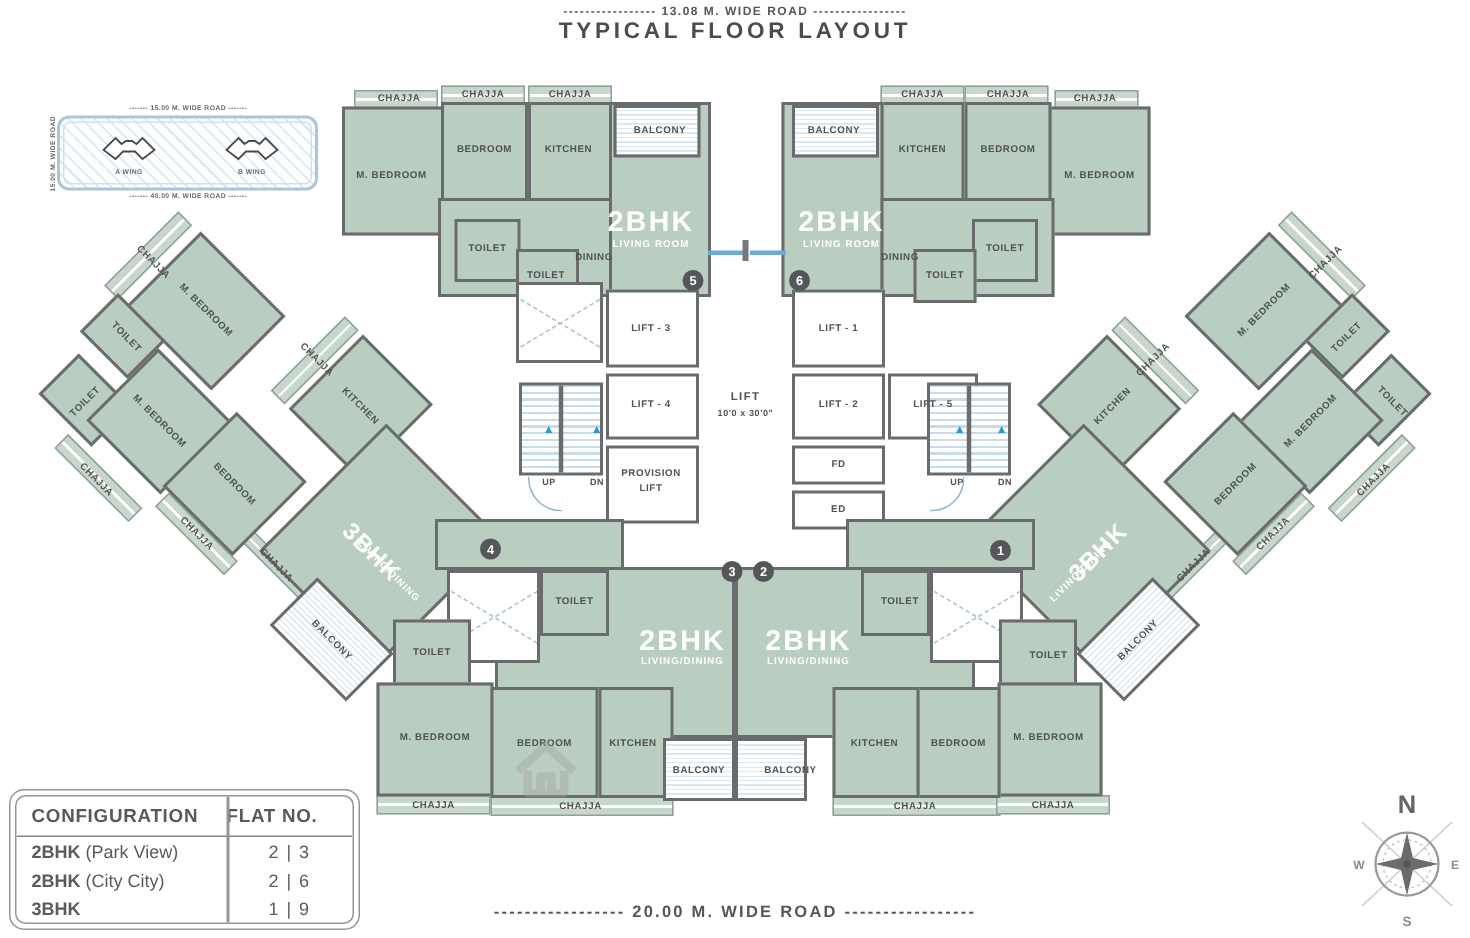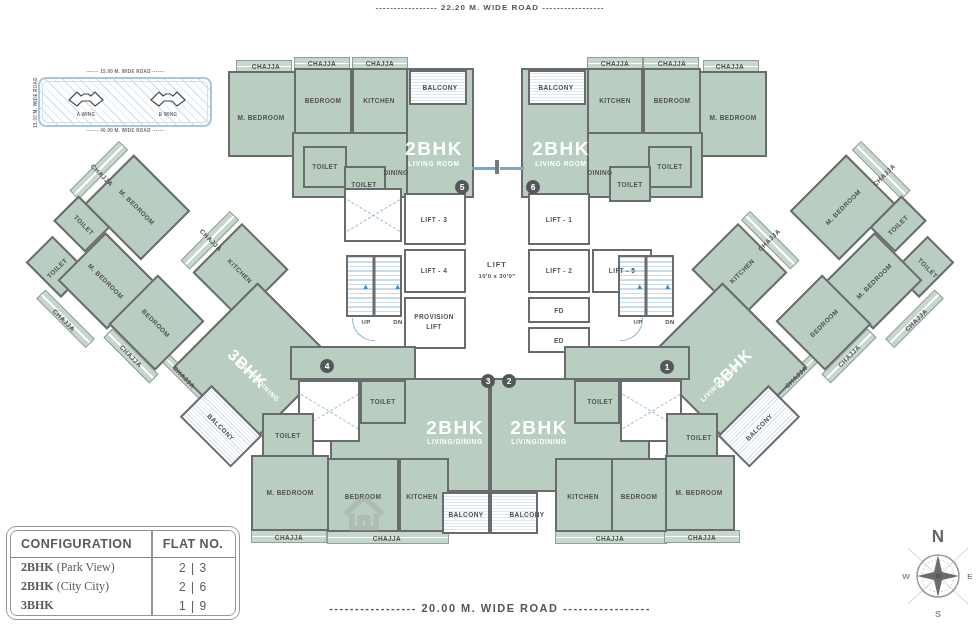--- a/index.html
+++ b/index.html
@@ -53,36 +53,37 @@
   .insetlbl{position:absolute;font-size:4.5px;font-weight:bold;color:#6a6b6d;letter-spacing:.3px;white-space:nowrap;}
   .wingicon{position:absolute;z-index:2;}
   
   #cfg{position:absolute;left:6px;top:526px;width:234px;height:94px;border:1.5px solid #949597;border-radius:10px;
        padding:3px;box-sizing:border-box;background:#fff;z-index:9;}
   #cfgInner{border:1px solid #949597;border-radius:7px;height:100%;box-sizing:border-box;position:relative;overflow:hidden;}
   #cfgInner .vdiv{position:absolute;left:140px;top:0;bottom:0;width:1.5px;background:#949597;}
   .cfgHead{display:flex;height:26px;align-items:center;border-bottom:1.5px solid #848587;
            font-size:12.5px;font-weight:bold;color:#58595b;letter-spacing:.5px;}
   .cfgHead .c1{width:140px;padding-left:10px;box-sizing:border-box;}
-  .cfgHead .c2{flex:1;text-align:center;}
+  .cfgHead .c2{flex:1;text-align:left;}
   .cfgRow{display:flex;height:19px;align-items:center;font-size:12px;color:#5a5b5d;}
-  .cfgRow .c1{width:140px;padding-left:10px;box-sizing:border-box;font-family:Liberation Serif, serif;}
+  .cfgRow .c1{width:140px;padding-left:10px;box-sizing:border-box;}
   .cfgRow .c1 .bold{font-weight:bold;}
   .cfgRow .c2{flex:1;text-align:center;letter-spacing:1px;}
   
   #compass{position:absolute;left:900px;top:524px;z-index:9;}
   #wm{position:absolute;left:338px;top:486px;display:flex;align-items:center;gap:10px;z-index:8;pointer-events:none;}
   #wm .wtext{font-size:44px;font-weight:bold;color:rgba(145,145,145,0.30);letter-spacing:1px;}
 </style>
 </head>
 <body>
 
 <div id="stage">
 
-  <div id="roadTop" class="roadlbl">----------------- 22.20 M. WIDE ROAD -----------------</div>
+  <div id="roadTop" class="roadlbl">----------------- 13.08 M. WIDE ROAD -----------------</div>
+  <div id="heading">TYPICAL FLOOR LAYOUT</div>
   <div id="roadBottom" class="roadlbl">----------------- 20.00 M. WIDE ROAD -----------------</div>
 
   <div id="inset">
     <div class="insetlbl" style="left:50%;top:5px;transform:translateX(-50%);">------- 15.00 M. WIDE ROAD -------</div>
     <div class="insetlbl" style="left:-18px;top:36px;transform:rotate(-90deg);">15.00 M. WIDE ROAD</div>
     <div id="insetBox">
         <div class="inner"></div>
       <svg class="wingicon" style="left:26px;top:9px;" width="40" height="22" viewBox="0 0 40 22">
         <path d="M3,12 L11,4 L15,8 L18,6 L22,6 L25,8 L29,4 L37,12 L29,18 L24,13 L16,13 L11,18 Z" fill="#fff" stroke="#4a4a4a" stroke-width="1.2"></path>
       </svg>

